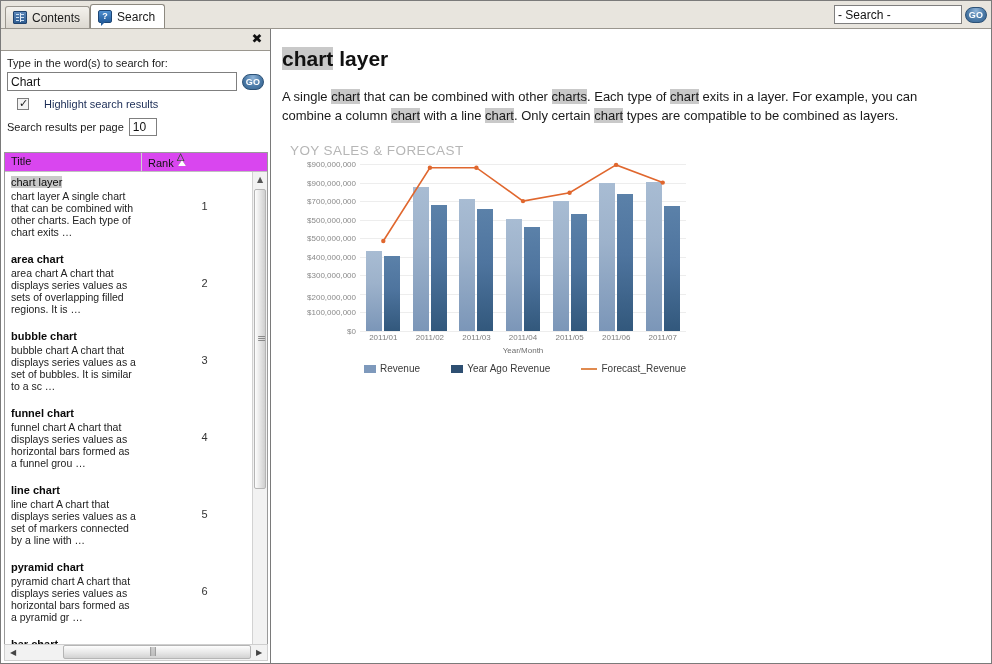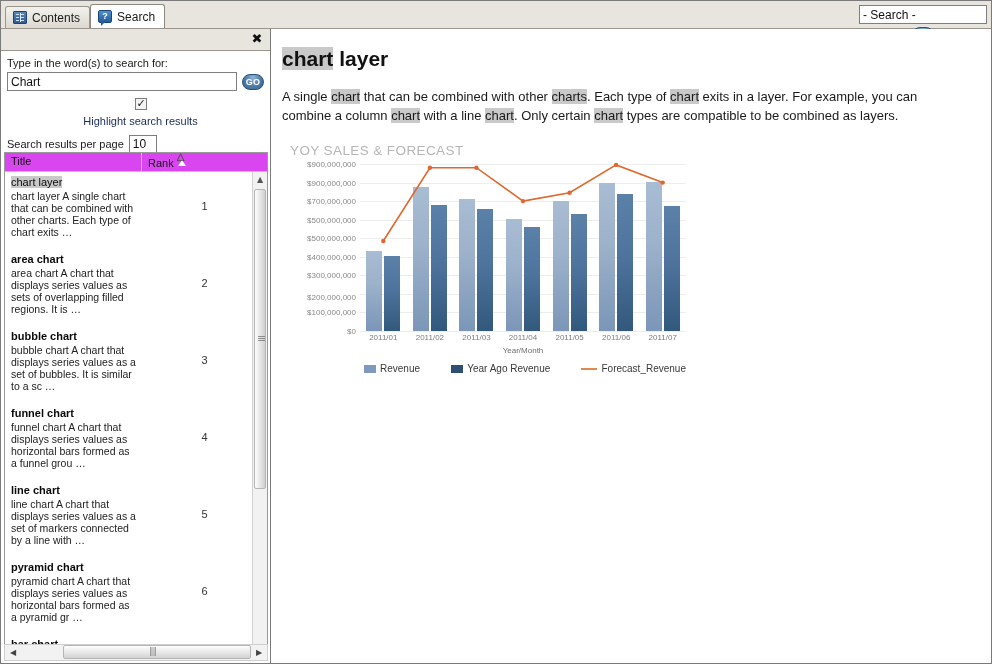--- a/index.html
+++ b/index.html
@@ -75,21 +75,21 @@
     text-align: center; line-height: 11px;
   }
   .icon-bubble:after {
     content:""; position:absolute; left:2px; bottom:-4px;
     border-left: 4px solid #245d9c;
     border-bottom: 4px solid transparent;
   }
 
   .topsearch {
     position: absolute; right: 4px; top: 4px;
-    display: flex; align-items: center; gap: 3px; flex-direction: column;
+    display: flex; align-items: center; gap: 3px;
   }
   .topsearch-input {
     width: 128px; height: 19px;
     border: 1px solid #7f7f7f;
     background: #ffffff;
     font-size: 12px;
     color: #111;
     padding: 0 3px;
     line-height: 17px;
   }
@@ -133,21 +133,21 @@
   .form-label { font-size: 11px; color: #1a1a1a; margin-bottom: 3px; }
   .srow { display: flex; align-items: center; gap: 5px; }
   .search-input {
     flex: 1; height: 19px;
     border: 1px solid #7f7f7f;
     font-size: 12px; color: #111;
     padding: 0 3px;
     line-height: 17px;
     background: #fff;
   }
-  .checkrow { display: flex; align-items: center; gap: 5px; margin: 7px 0 0 10px; flex-direction: column; }
+  .checkrow { display: flex; align-items: center; gap: 15px; margin: 7px 0 0 10px; }
   .cbox {
     width: 12px; height: 12px;
     border: 1px solid #7d7d7d;
     background: #f3f3f3;
     position: relative;
   }
   .cbox:after {
     content:"\2713"; position:absolute; left:1px; top:-2px;
     font-size: 11px; color:#1a1a1a; font-family:"DejaVu Sans", sans-serif;
   }

